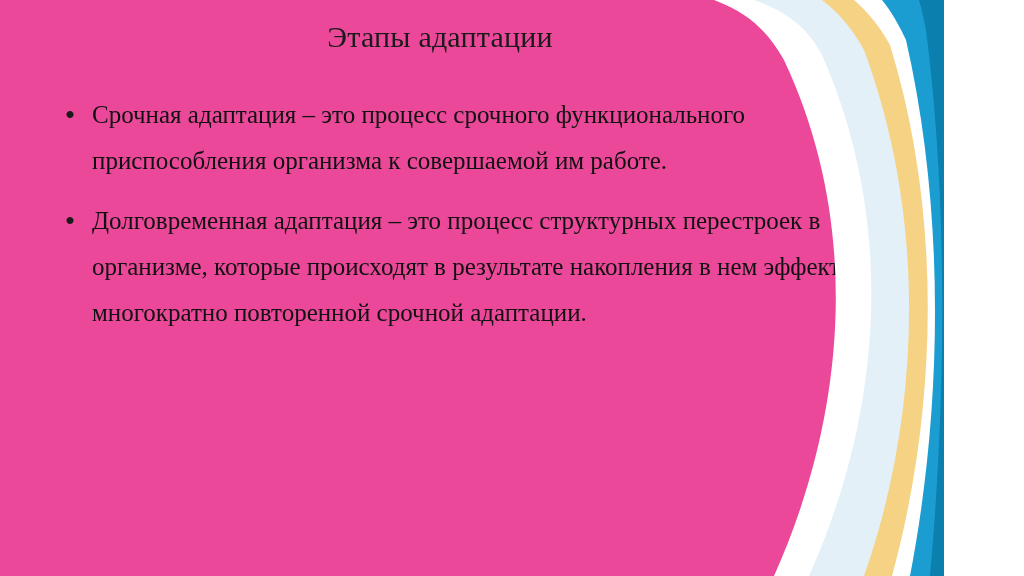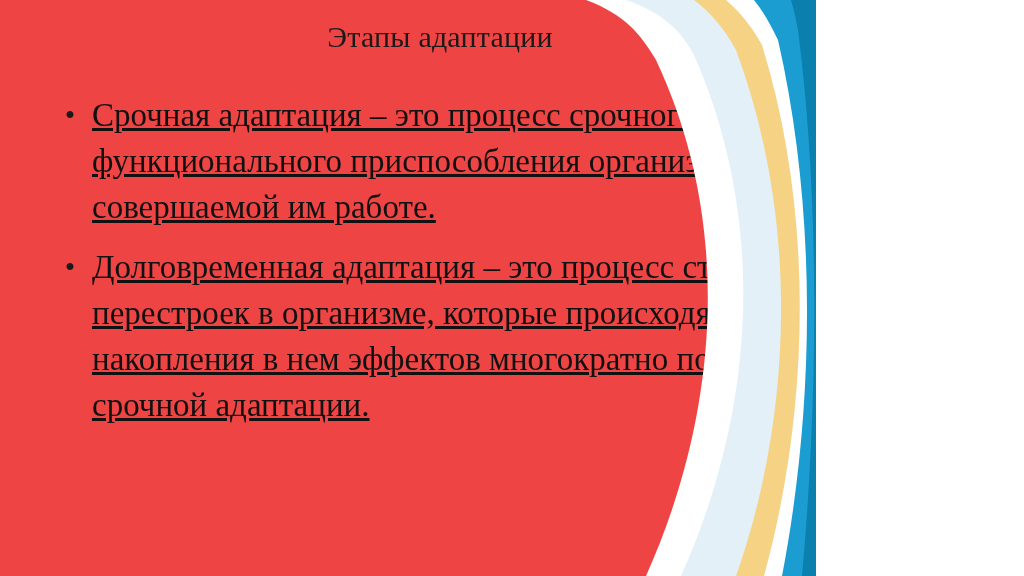--- a/index.html
+++ b/index.html
@@ -8,23 +8,23 @@
   }
   body {
     width: 1024px;
     height: 576px;
     background: #ffffff;
     font-family: "Liberation Serif", serif;
     overflow: hidden;
   }
   .slide {
     position: relative;
-    width: 816px;
+    width: 944px;
     height: 576px;
-    background: #ef4444;
+    background: #ec4899;
     overflow: hidden;
   }
   .deco {
     position: absolute;
     top: 0;
     right: 0;
     width: 230px;
     height: 576px;
     pointer-events: none;
   }
@@ -53,25 +53,24 @@
   .bullet-dot {
     flex: 0 0 auto;
     width: 44px;
     font-size: 30px;
     line-height: 46px;
     color: #1a1a1a;
     text-align: center;
   }
   .bullet-text {
     flex: 1 1 auto;
-    font-size: 33px;
+    font-size: 25px;
     line-height: 46px;
     color: #111111;
     font-family: "Liberation Serif", serif;
-    text-decoration: underline;
   }
 </style>
 </head>
 <body>
 
 <div class="slide">
 
   <div class="slide-title">Этапы адаптации</div>
 
   <div class="content">

